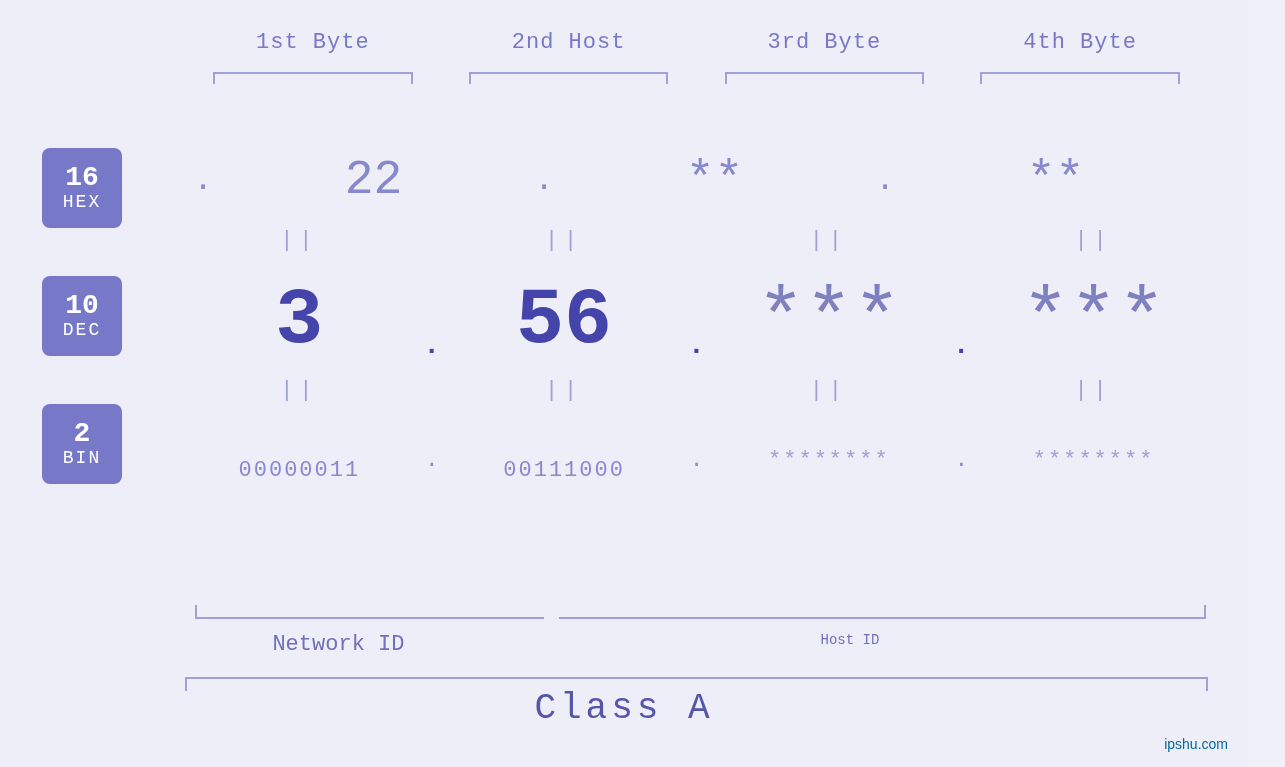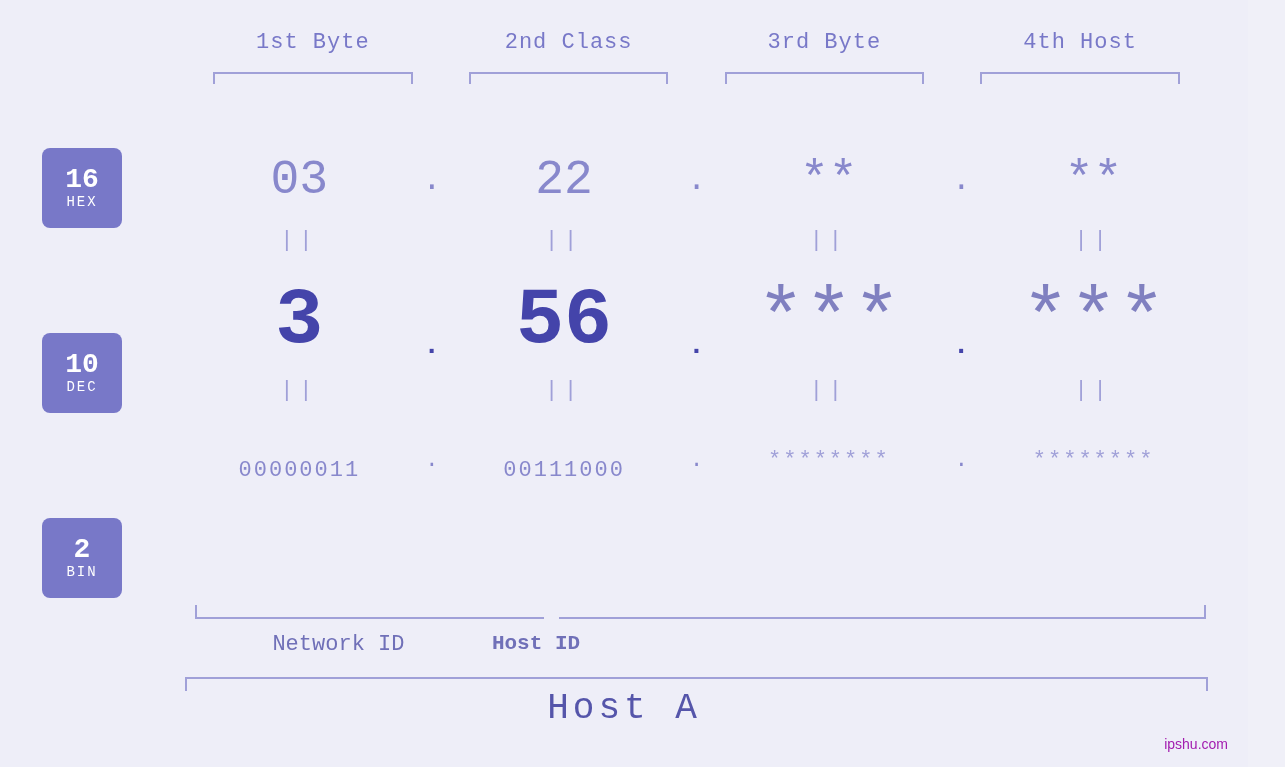--- a/index.html
+++ b/index.html
@@ -76,40 +76,40 @@
       background: #a0a0d8;
     }
 
     
     .badges {
       position: absolute;
       top: 148px;
       left: 42px;
       display: flex;
       flex-direction: column;
-      gap: 105px;
+      gap: 48px;
     }
     .badge {
       width: 80px;
       height: 80px;
       background: #7878c8;
       border-radius: 8px;
       display: flex;
       flex-direction: column;
       align-items: center;
       justify-content: center;
       color: white;
     }
     .badge-num {
       font-size: 28px;
       font-weight: bold;
       line-height: 1;
     }
     .badge-label {
-      font-size: 14px;
+      font-size: 18px;
       font-weight: normal;
       letter-spacing: 2px;
     }
 
     
     .content-grid {
       position: absolute;
       top: 130px;
       left: 185px;
       right: 40px;
@@ -194,25 +194,24 @@
     }
     .network-id-label {
       width: 30%;
       text-align: center;
       color: #7070b8;
       font-size: 22px;
       font-family: Liberation Mono, monospace;
     }
     .host-id-label {
       width: 70%;
-      text-align: left;
+      text-align: center;
       color: #7070b8;
-      font-size: 21px;
-      font-family: 'Courier New', Courier, monospace;
-      font-weight: bold;
+      font-size: 14px;
+      font-family: 'Courier New', Courier, monospace;
     }
 
     
     .full-bottom-bracket {
       position: absolute;
       bottom: 88px;
       left: 185px;
       right: 40px;
       height: 2px;
       background: #a0a0d8;
@@ -247,43 +246,43 @@
       font-size: 36px;
       font-family: 'Courier New', Courier, monospace;
       letter-spacing: 4px;
     }
 
     
     .watermark {
       position: absolute;
       bottom: 15px;
       right: 20px;
-      color: #a21caf;
+      color: #0369a1;
       font-size: 14px;
       font-family: Arial, sans-serif;
     }
 
     
     .row-sep {
       width: 36px;
       text-align: center;
       font-size: 32px;
       color: #8888cc;
     }
   </style>
 </head>
 <body>
 
 <div class="main-container">
 
   <div class="byte-labels">
     <div class="byte-label">1st Byte</div>
-    <div class="byte-label">2nd Class</div>
+    <div class="byte-label">2nd Host</div>
     <div class="byte-label">3rd Byte</div>
-    <div class="byte-label">4th Host</div>
+    <div class="byte-label">4th Byte</div>
   </div>
 
   <div class="bracket-top">
     <div class="bracket-section">
         <div class="bracket-line"></div>
       </div>
     <div class="bracket-section">
         <div class="bracket-line"></div>
       </div>
     <div class="bracket-section">
@@ -305,23 +304,20 @@
     </div>
     <div class="badge">
       <span class="badge-num">2</span>
       <span class="badge-label">BIN</span>
     </div>
   </div>
 
   <div class="content-grid">
 
     <div class="row" style="margin-top: 10px;">
-      <div class="cell">
-        <span class="hex-val">03</span>
-      </div>
       <div class="row-sep">.</div>
       <div class="cell">
         <span class="hex-val">22</span>
       </div>
       <div class="row-sep">.</div>
       <div class="cell">
         <span class="hex-val">**</span>
       </div>
       <div class="row-sep">.</div>
       <div class="cell">
@@ -395,17 +391,17 @@
     <div style="position:absolute; right:0; bottom:0; width:2px; height:14px; background:#a0a0d8;"></div>
   </div>
 
   <div class="id-labels">
     <div class="network-id-label">Network ID</div>
     <div class="host-id-label">Host ID</div>
   </div>
 
   <div class="full-bottom-bracket"></div>
 
-  <div class="class-label">Host A</div>
+  <div class="class-label">Class A</div>
 
   <div class="watermark">ipshu.com</div>
 
 </div>
 
 </body></html>

